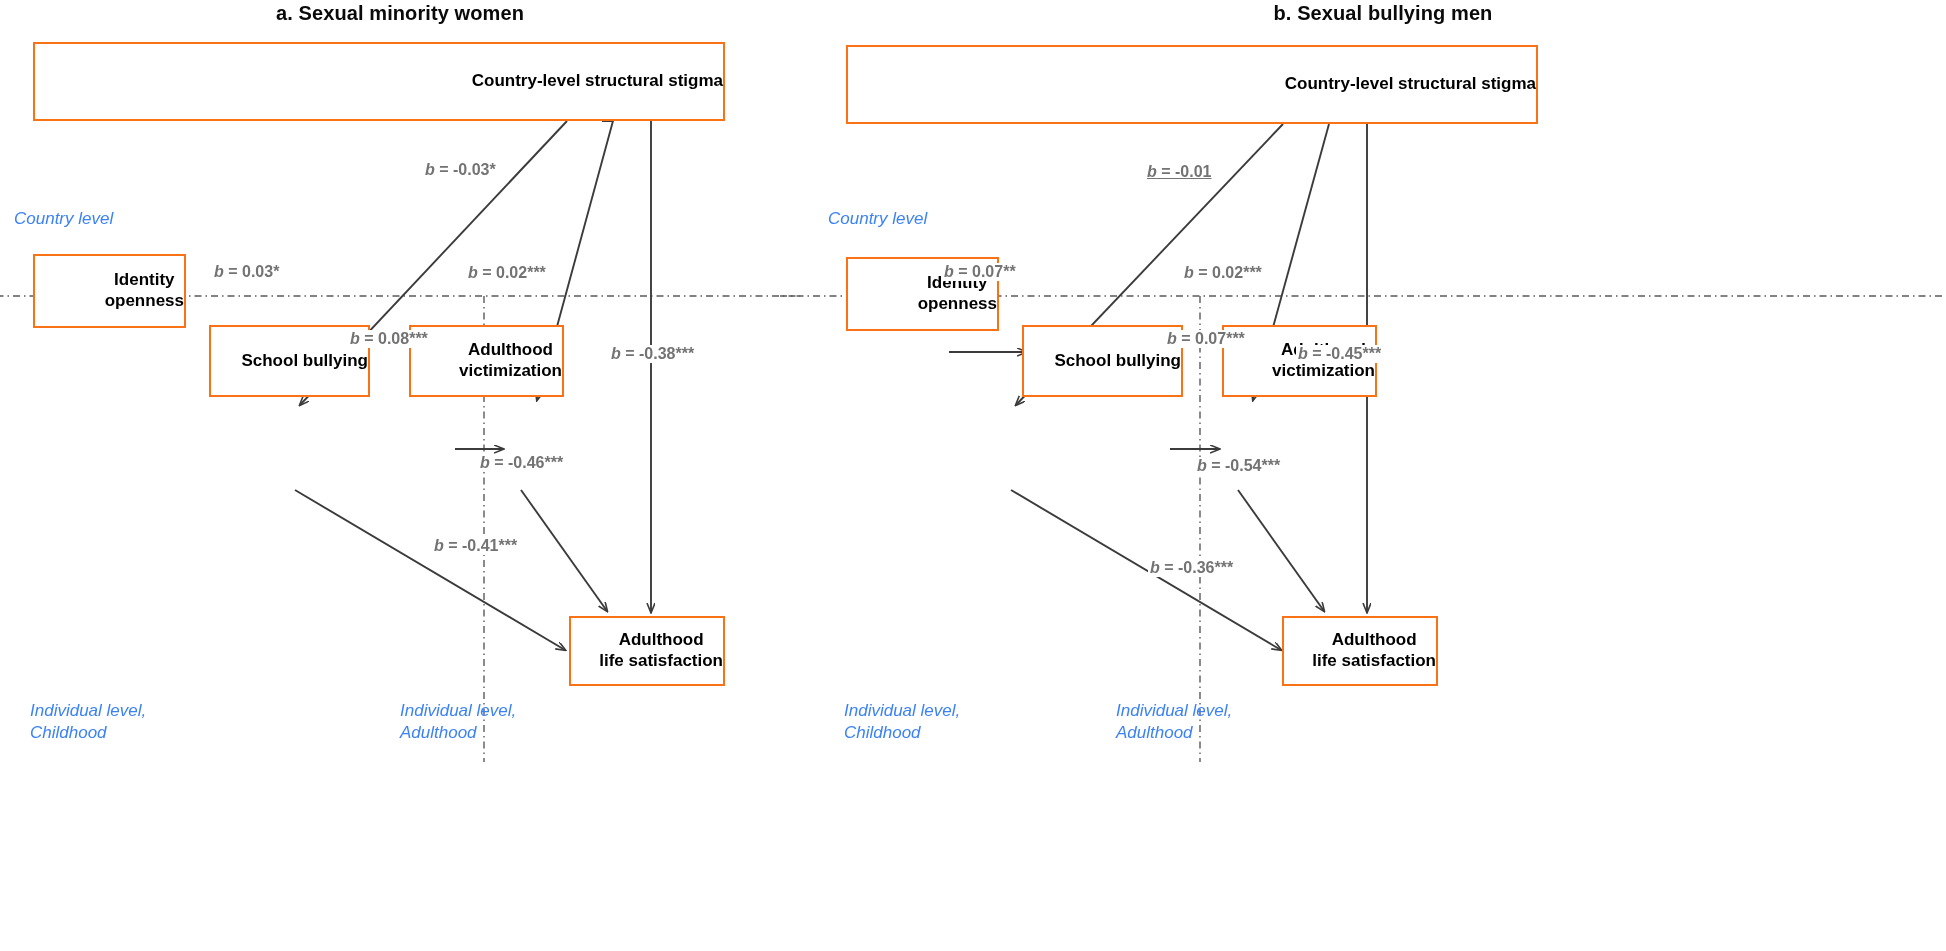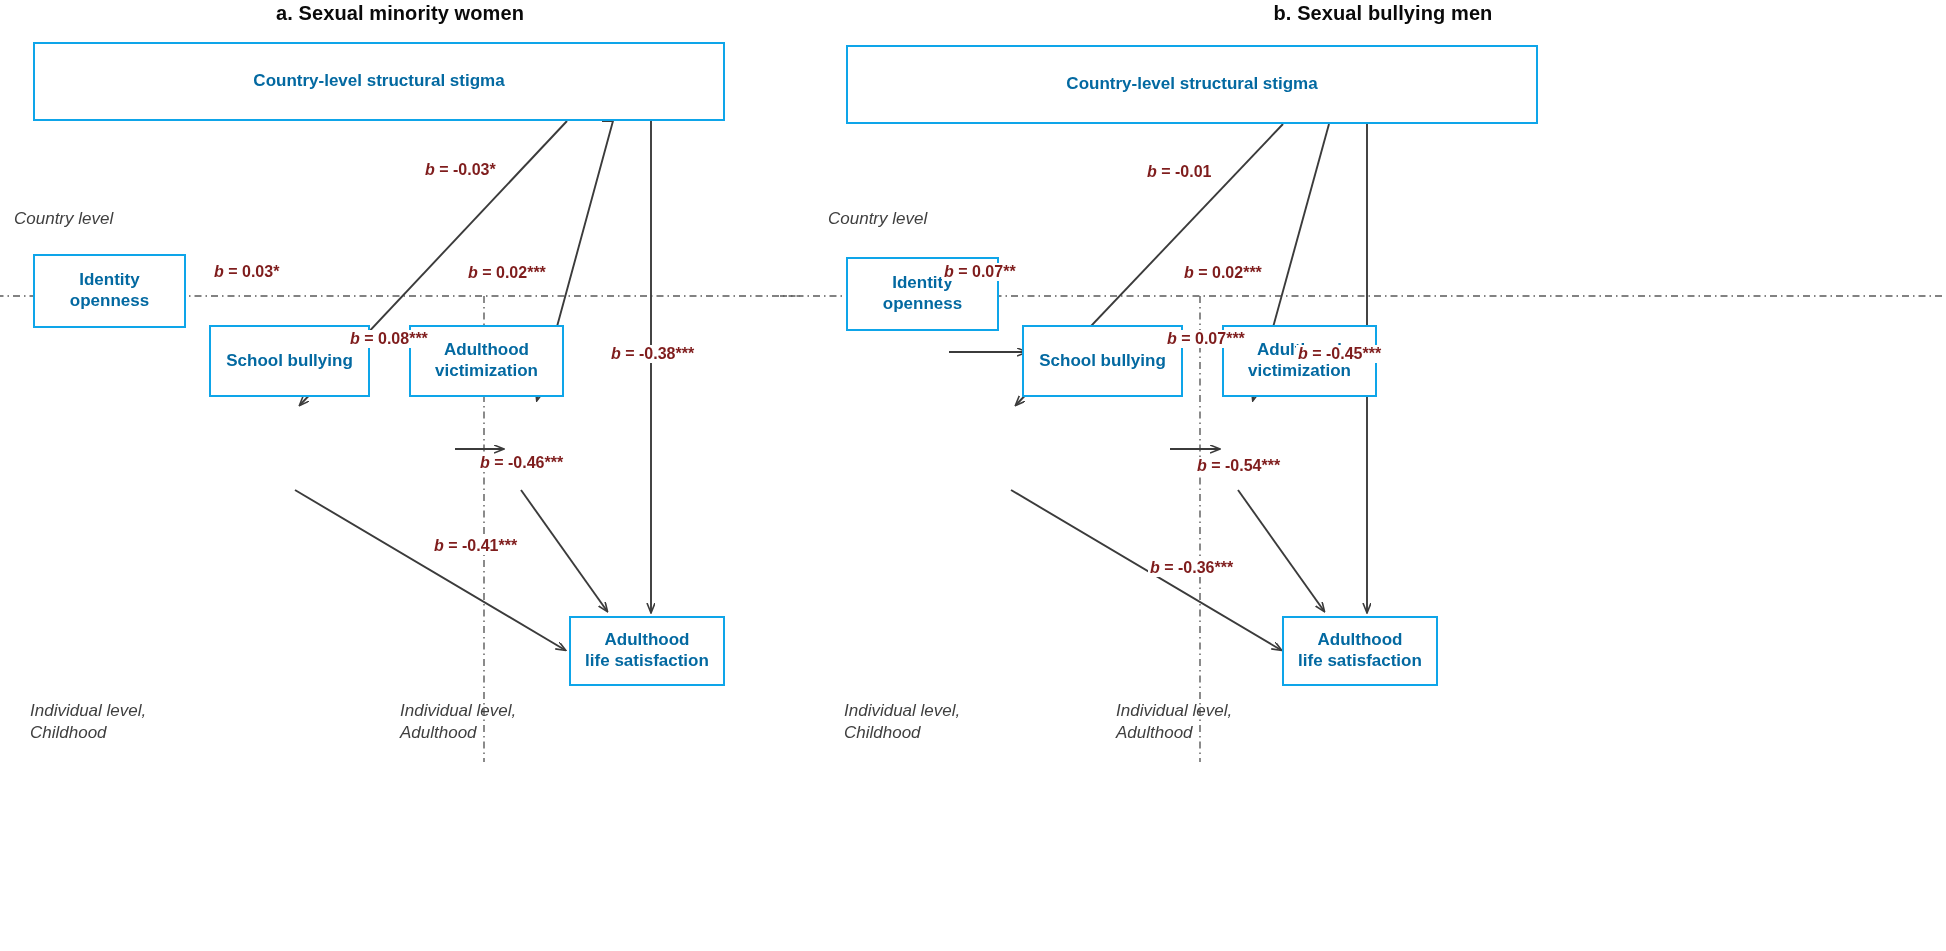--- a/index.html
+++ b/index.html
@@ -33,50 +33,50 @@
     text-align: center;
     font-size: 20px;
     font-weight: bold;
     color: #0a0a0a;
     letter-spacing: 0.1px;
   }
 
   .node {
     position: absolute;
     box-sizing: border-box;
-    border: 2px solid #0ea5e9;
+    border: 2px solid #f97316;
     background: #ffffff;
     display: flex;
     align-items: center;
-    justify-content: center;
+    justify-content: flex-end;
     text-align: center;
     font-size: 17px;
     font-weight: bold;
     line-height: 1.22;
-    color: #0369a1;
+    color: #000000;
     z-index: 5;
   }
   .node span { display: block; }
 
   .level-label {
     position: absolute;
     font-style: italic;
     font-weight: normal;
     font-size: 17px;
-    color: #404040;
+    color: #3b82f6;
     white-space: pre-line;
     line-height: 1.3;
     z-index: 4;
   }
 
   .coef {
     position: absolute;
     font-size: 16px;
     font-weight: bold;
-    color: #7f1d1d;
+    color: #737373;
     white-space: nowrap;
     background: #ffffff;
     padding: 0 2px;
     z-index: 6;
   }
   .coef i { font-style: italic; }
 
   svg.edges {
     position: absolute;
     top: 0;
@@ -228,21 +228,21 @@
         <span>life satisfaction</span>
       </span>
     </div>
 
     <div class="level-label" style="left:8px; top:208px;">Country level</div>
     <div class="level-label" style="left:24px; top:700px;">Individual level,
 Childhood</div>
     <div class="level-label" style="left:296px; top:700px;">Individual level,
 Adulthood</div>
 
-    <div class="coef" style="left:325px; top:163px;"><i>b</i> = -0.01</div>
+    <div class="coef" style="left:325px; top:163px;text-decoration:underline;"><i>b</i> = -0.01</div>
     <div class="coef" style="left:362px; top:264px;"><i>b</i> = 0.02***</div>
     <div class="coef" style="left:476px; top:345px;"><i>b</i> = -0.45***</div>
     <div class="coef" style="left:122px; top:263px;"><i>b</i> = 0.07**</div>
     <div class="coef" style="left:345px; top:330px;"><i>b</i> = 0.07***</div>
     <div class="coef" style="left:375px; top:457px;"><i>b</i> = -0.54***</div>
     <div class="coef" style="left:328px; top:525px;margin-top:34px;"><i>b</i> = -0.36***</div>
   </div>
 
 </div>
 

